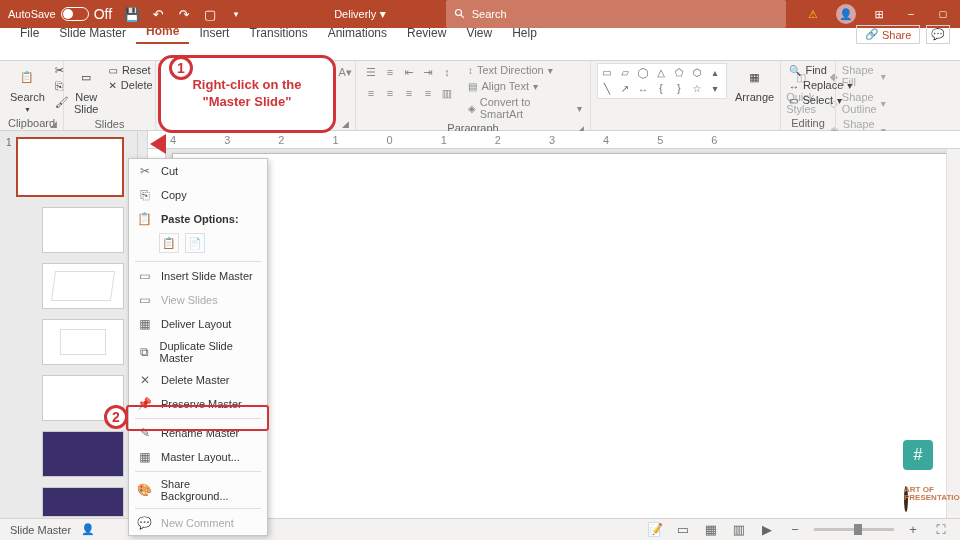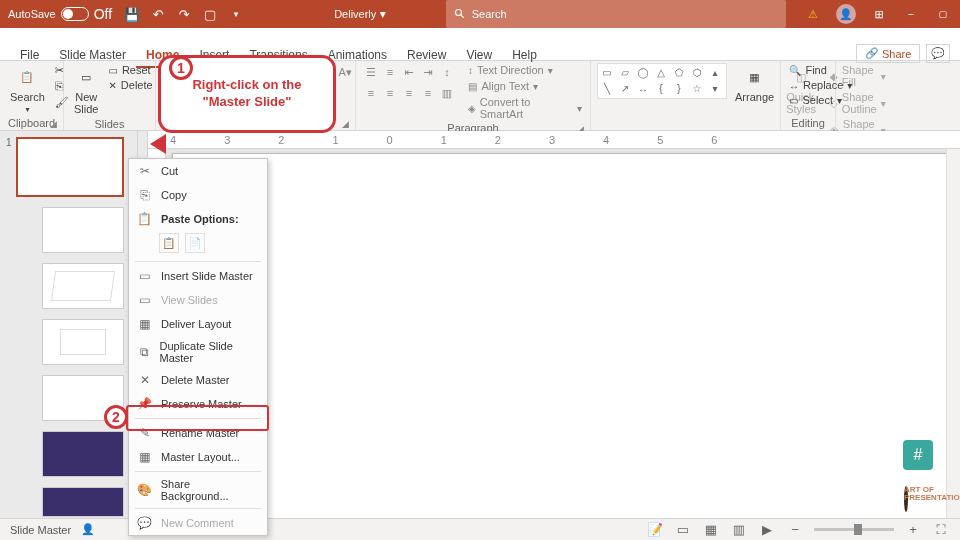--- a/index.html
+++ b/index.html
@@ -8,21 +8,21 @@
 .autosave{display:flex;align-items:center;gap:5px;font-size:11px}
 .autosave-toggle{width:28px;height:14px;border:1px solid #fff;border-radius:8px;display:flex;align-items:center;padding:1px}
 .autosave-toggle span{width:10px;height:10px;border-radius:50%;background:#fff}
 .qat{display:flex;gap:10px;margin-left:12px;align-items:center}
 .qat-icon{width:16px;height:16px;display:flex;align-items:center;justify-content:center;color:#fff;font-size:13px}
 .doc-name{margin-left:90px;font-size:12px}
 .searchbox{margin-left:60px;width:340px;height:28px;background:#cc7a63;border-radius:2px;display:flex;align-items:center;padding:0 8px;color:#fff}
 .searchbox svg{margin-right:6px}
 .title-right{margin-left:auto;display:flex;align-items:center;gap:14px}
 .title-right .ticon{width:18px;height:18px;display:flex;align-items:center;justify-content:center}
-.tabsbar{height:24px;background:#fff;display:flex;align-items:flex-start;padding:16px 10px;border-bottom:1px solid #d4d4d4}
+.tabsbar{height:24px;background:#fff;display:flex;align-items:flex-end;padding:16px 10px;border-bottom:1px solid #d4d4d4}
 .tab{padding:4px 10px;font-size:12px;color:#444;cursor:pointer}
 .tab.active{color:#b7472a;border-bottom:2px solid #b7472a;font-weight:600}
 .share-area{margin-left:auto;display:flex;gap:6px}
 .share-btn{border:1px solid #d4d4d4;padding:2px 8px;font-size:11px;color:#b7472a;display:flex;align-items:center;gap:3px}
 .ribbon{height:70px;background:#f3f2f1;display:flex;border-bottom:1px solid #d4d4d4}
 .rgroup{display:flex;flex-direction:column;border-right:1px solid #e1dfdd;padding:2px 6px 0}
 .rgroup-content{flex:1;display:flex;align-items:flex-start;gap:4px}
 .rgroup-label{text-align:center;font-size:10px;color:#666;padding:1px 0;position:relative}
 .rgroup-label .launcher{position:absolute;right:0;bottom:1px;font-size:9px;color:#888}
 .bigbtn{display:flex;flex-direction:column;align-items:center;justify-content:center;padding:2px 4px;gap:2px;font-size:10px;color:#444}

